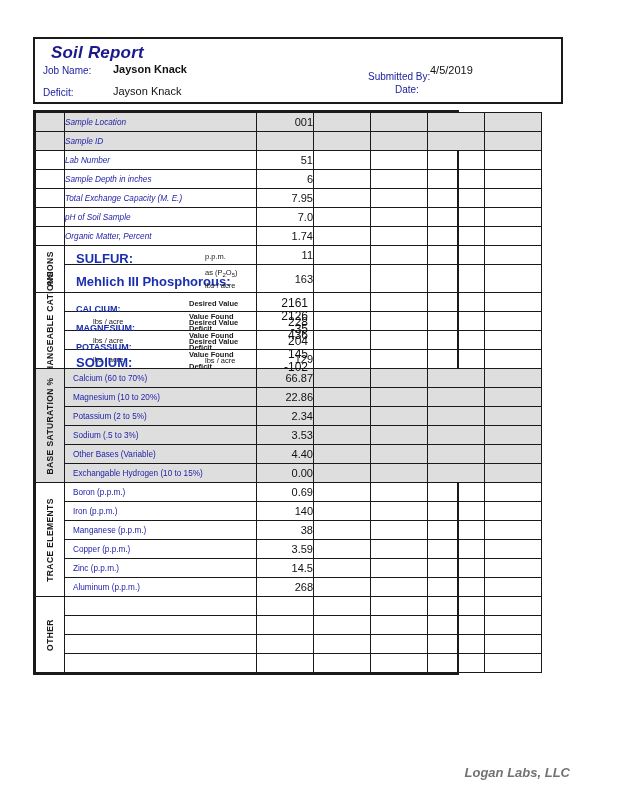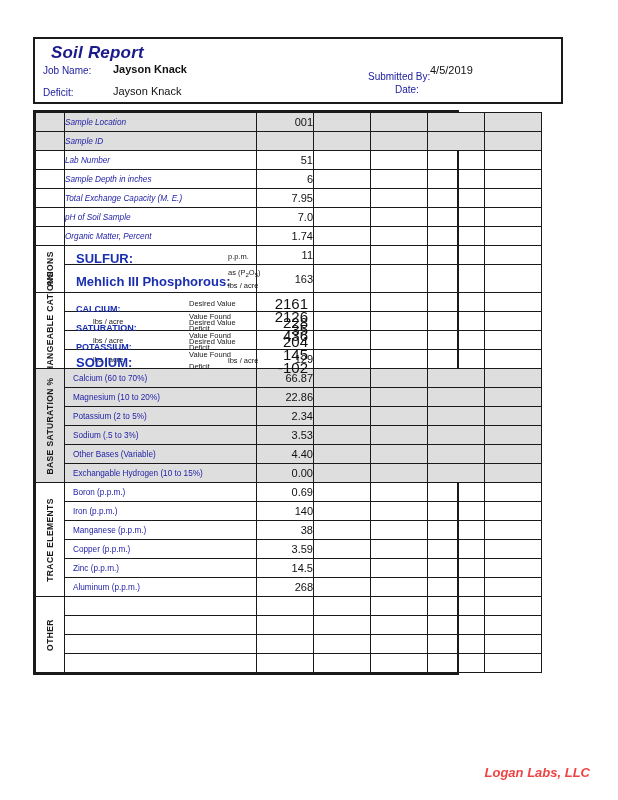--- a/index.html
+++ b/index.html
@@ -150,31 +150,32 @@
     font-size: 7.5px;
     color: #1a1a1a;
     white-space: nowrap;
   }
   .nut-rows {
     position: absolute;
     left: 124px; top: 5px;
     font-size: 7.5px;
     color: #1a1a1a;
     line-height: 12.5px;
+    font-weight: bold;
   }
   td.nutval {
     padding: 0;
     position: relative;
     border-left: 3px double #1a1a1a;
   }
   .nutval-rows {
     position: absolute;
     right: 5px; top: 4px;
     text-align: right;
-    font-size: 15px;
+    font-size: 12px;
     color: #111111;
     line-height: 13px;
   }
   .nutval-rows span { display: block; min-height: 13px; }
 
   
   td.nut1 {
     position: relative;
     height: 21px;
     padding: 0;
@@ -182,41 +183,41 @@
   .n1-name {
     position: absolute;
     left: 11px; top: 5px;
     font-size: 13px;
     font-weight: bold;
     color: #1a2fb0;
     white-space: nowrap;
   }
   .n1-unit {
     position: absolute;
-    left: 163px; top: 6px;
+    left: 140px; top: 6px;
     font-size: 7.5px;
     color: #1a1a1a;
     white-space: nowrap;
   }
   td.nut1.tall { height: 28px; }
   .n1-name.mid { top: 9px; }
   .n1-unit.two {
     top: 3px;
     line-height: 9.5px;
   }
   .n1-unit sub { font-size: 6px; vertical-align: -2px; }
 
   
   .footer {
     position: absolute;
-    right: 28px; top: 765px;
+    right: 48px; top: 765px;
     font-size: 13px;
     font-weight: bold;
     font-style: italic;
-    color: #ef4444;
+    color: #737373;
     white-space: nowrap;
   }
 </style>
 </head>
 <body>
 
 <div id="page">
 
   <div class="header-box">
     <div class="report-title">Soil Report</div>
@@ -381,21 +382,21 @@
             <td class="nutval">
               <div class="nutval-rows">
                 <span></span>
                 <span></span>
                 <span></span>
               </div>
             </td>
           </tr>
           <tr>
             <td class="nut">
-              <div class="nut-name">SATURATION:</div>
+              <div class="nut-name">MAGNESIUM:</div>
               <div class="nut-unit">lbs / acre</div>
               <div class="nut-rows">
                 <div>Desired Value</div>
                 <div>Value Found</div>
                 <div>Deficit</div>
               </div>
             </td>
             <td class="nutval">
               <div class="nutval-rows">
                 <span>228</span>

